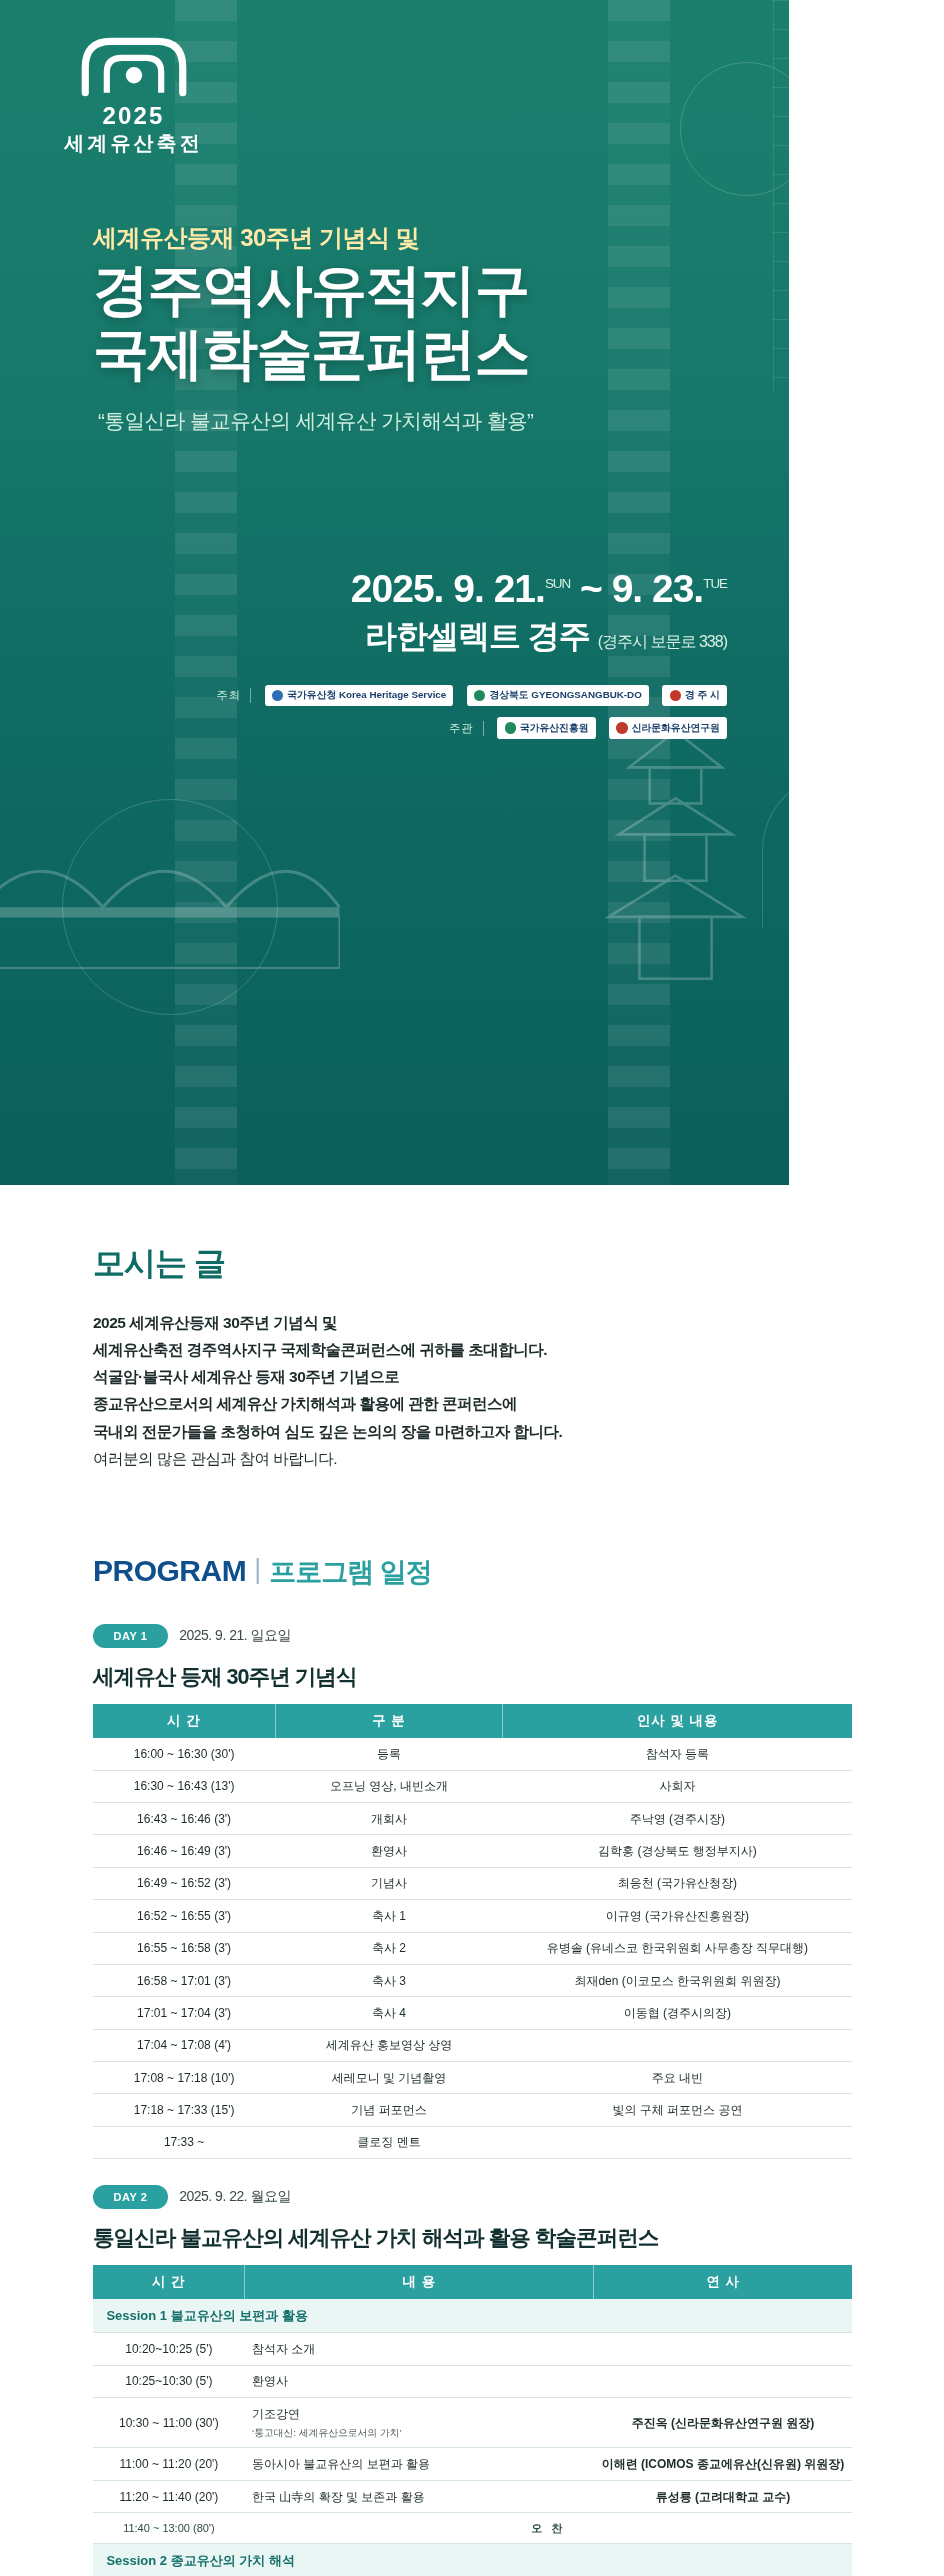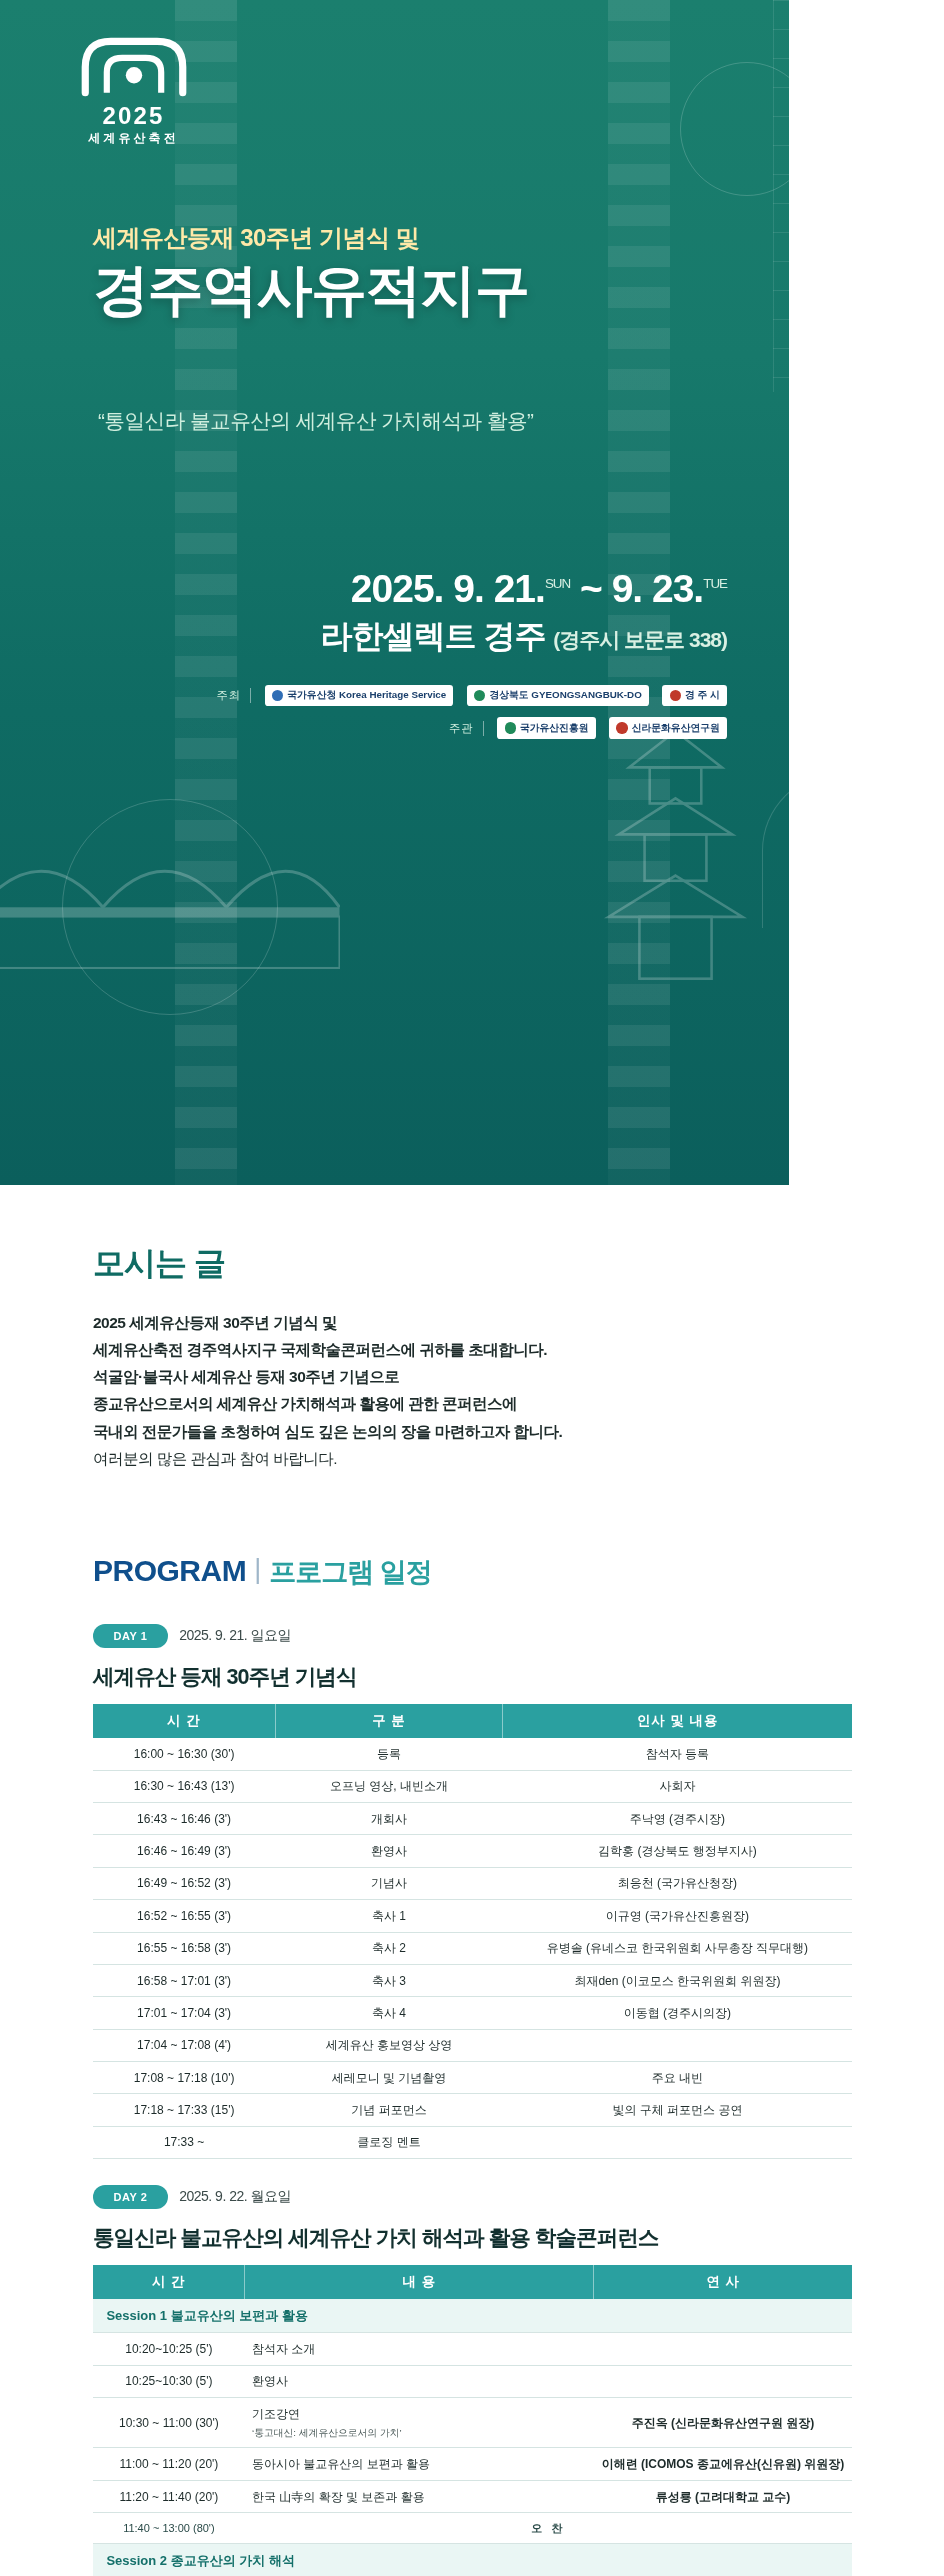--- a/index.html
+++ b/index.html
@@ -72,21 +72,21 @@
   .logo-mark {
     width: 118px; height: 67px;
     margin: 0 auto;
   }
   .logo-year {
     font-size: 24px; font-weight: bold; letter-spacing: 2.1px;
     margin-top: 2.1px;
     color: #ffffff;
   }
   .logo-name {
-    font-size: 12px; font-weight: bold; letter-spacing: 3.1px;
+    font-size: 20px; font-weight: bold; letter-spacing: 3.1px;
     color: #ffffff;
   }
 
   .hero-sub {
     position: absolute;
     left: 93px; top: 222px;
     color: #ffe9a8;
     font-size: 24px;
     font-weight: bold;
     letter-spacing: -0.5px;
@@ -118,21 +118,21 @@
     font-size: 39px; font-weight: bold; letter-spacing: -1px;
   }
   .hero-date .d1 sup {
     font-size: 13.4px; font-weight: normal; vertical-align: super;
     color: #d9f0e3;
   }
   .hero-date .d2 {
     font-size: 32px; font-weight: bold; margin-top: 4.1px; letter-spacing: -1px;
   }
   .hero-date .d2 span.small {
-    font-size: 21px; font-weight: bold; color: #d9f0e3;
+    font-size: 16px; font-weight: normal; color: #d9f0e3;
   }
 
   .orgs {
     position: absolute;
     right: 62px; top: 685px;
     display: flex;
     flex-direction: column;
     gap: 11.3px;
     align-items: flex-end;
   }
@@ -290,20 +290,21 @@
         <path d="M62 120 L62 80 Q62 52 92 52 L138 52 Q168 52 168 80 L168 120" fill="none" stroke="#ffffff" stroke-width="12"></path>
         <circle cx="115" cy="86" r="16" fill="#ffffff"></circle>
       </svg>
       <div class="logo-year">2025</div>
       <div class="logo-name">세계유산축전</div>
     </div>
 
     <div class="hero-sub">세계유산등재 30주년 기념식 및</div>
     <div class="hero-title">
       <div>경주역사유적지구</div>
+      <div>국제학술콘퍼런스</div>
     </div>
     <div class="hero-quote">“통일신라 불교유산의 세계유산 가치해석과 활용”</div>
 
     <div class="hero-date">
       <div class="d1">
         <span>2025. 9. 21.</span><sup>SUN</sup>
         <span>~</span>
         <span>9. 23.</span><sup>TUE</sup>
       </div>
       <div class="d2">

